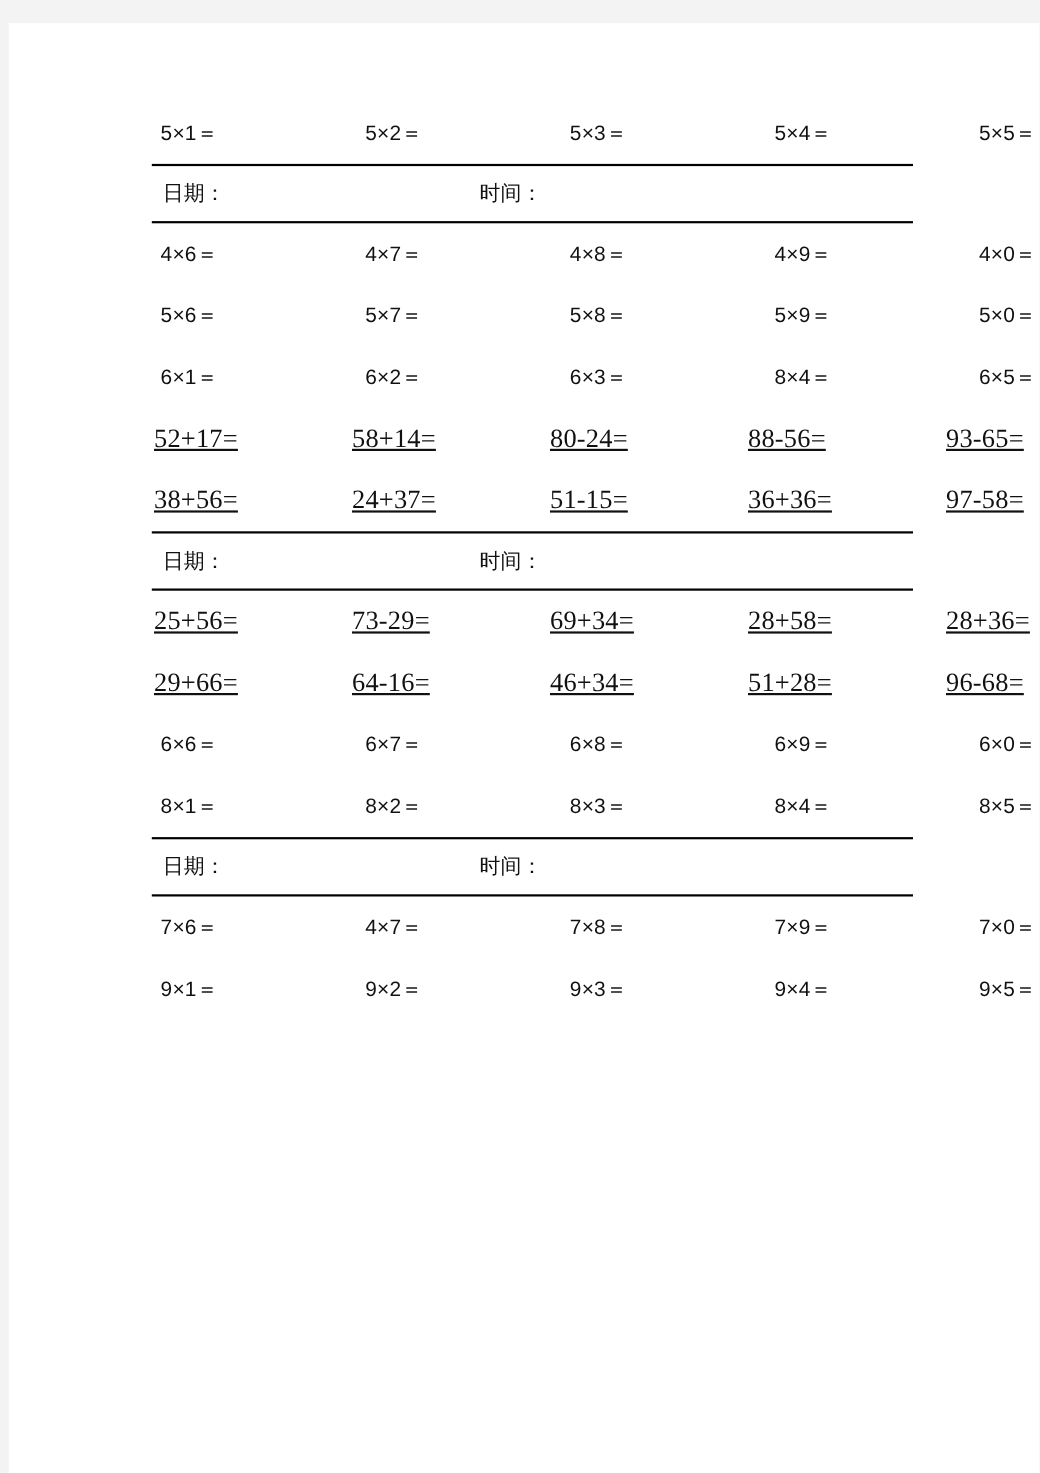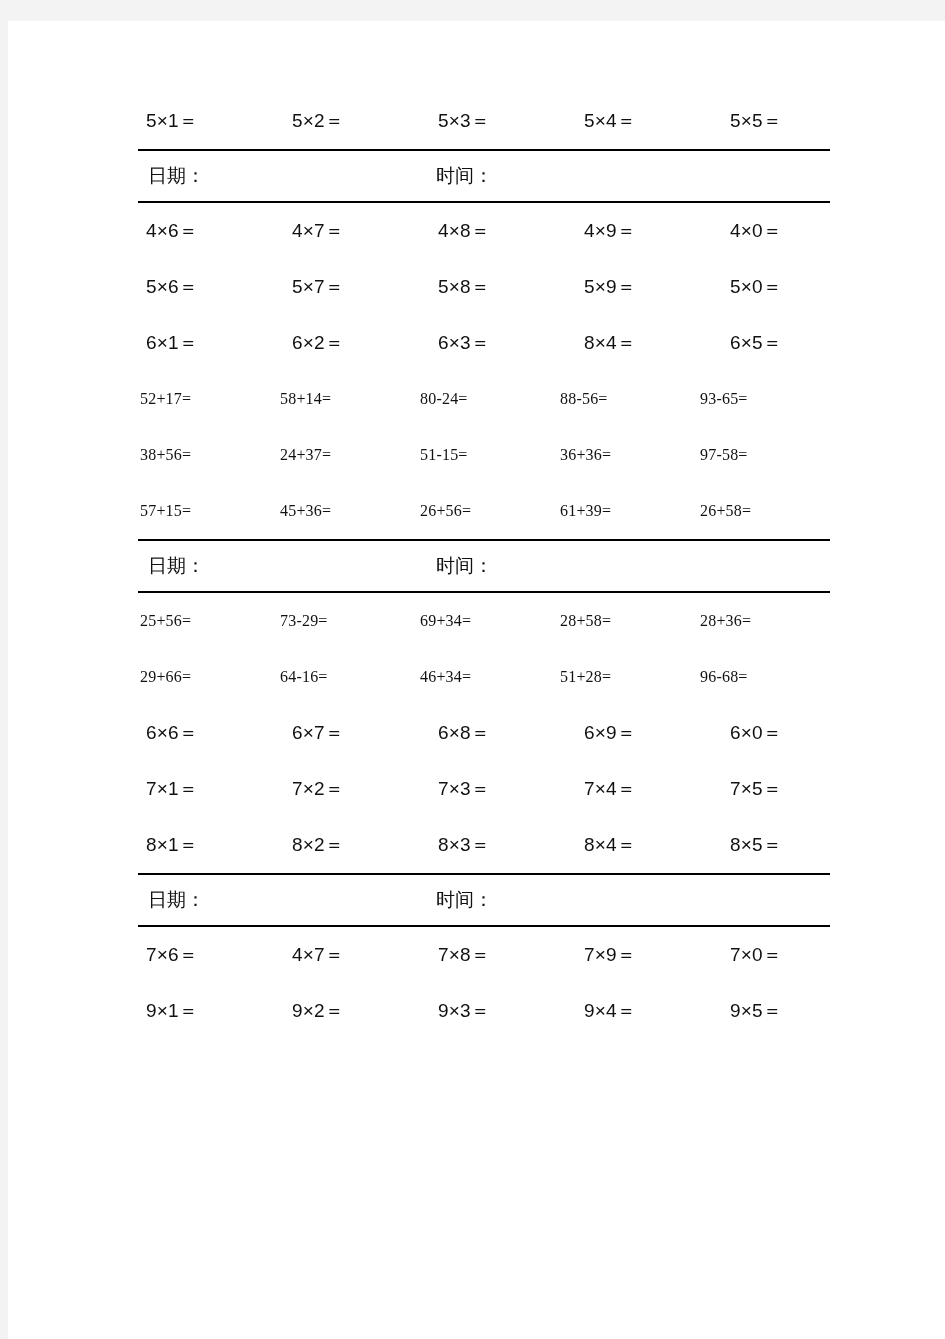--- a/index.html
+++ b/index.html
@@ -31,41 +31,43 @@
     left: 130px;
     top: 0;
     width: 692px;
   }
 
   
   .row {
     display: flex;
     height: 56px;
     align-items: center;
+    gap: 40px;
   }
   .cell {
     width: 138px;
     flex: 0 0 138px;
     font-size: 19.5px;
     color: #111111;
     white-space: nowrap;
     letter-spacing: 0.2px;
   }
 
   
   .row.mul .cell {
     font-family: "Liberation Sans", "DejaVu Sans", sans-serif;
     font-size: 19px;
     padding-left: 8px;
   }
   
   .row.add .cell {
     font-family: "Liberation Serif", "DejaVu Serif", serif;
-    font-size: 16px;
+    font-size: 24px;
     padding-left: 2px;
+    text-decoration: underline;
   }
 
   
   .hdr {
     position: relative;
     height: 50px;
     border-top: 2px solid #000000;
     border-bottom: 2px solid #000000;
     display: flex;
     align-items: center;
@@ -131,27 +133,20 @@
           <div class="cell">88-56=</div>
           <div class="cell">93-65=</div>
         </div>
         <div class="row add">
           <div class="cell">38+56=</div>
           <div class="cell">24+37=</div>
           <div class="cell">51-15=</div>
           <div class="cell">36+36=</div>
           <div class="cell">97-58=</div>
         </div>
-        <div class="row add">
-          <div class="cell">57+15=</div>
-          <div class="cell">45+36=</div>
-          <div class="cell">26+56=</div>
-          <div class="cell">61+39=</div>
-          <div class="cell">26+58=</div>
-        </div>
       </div>
       <div class="section">
         <div class="hdr">
           <div class="field date">日期：</div>
           <div class="field time">时间：</div>
         </div>
         <div class="row add">
           <div class="cell">25+56=</div>
           <div class="cell">73-29=</div>
           <div class="cell">69+34=</div>
@@ -166,27 +161,20 @@
           <div class="cell">96-68=</div>
         </div>
         <div class="row mul">
           <div class="cell">6×6＝</div>
           <div class="cell">6×7＝</div>
           <div class="cell">6×8＝</div>
           <div class="cell">6×9＝</div>
           <div class="cell">6×0＝</div>
         </div>
         <div class="row mul">
-          <div class="cell">7×1＝</div>
-          <div class="cell">7×2＝</div>
-          <div class="cell">7×3＝</div>
-          <div class="cell">7×4＝</div>
-          <div class="cell">7×5＝</div>
-        </div>
-        <div class="row mul">
           <div class="cell">8×1＝</div>
           <div class="cell">8×2＝</div>
           <div class="cell">8×3＝</div>
           <div class="cell">8×4＝</div>
           <div class="cell">8×5＝</div>
         </div>
       </div>
       <div class="section">
         <div class="hdr">
           <div class="field date">日期：</div>

